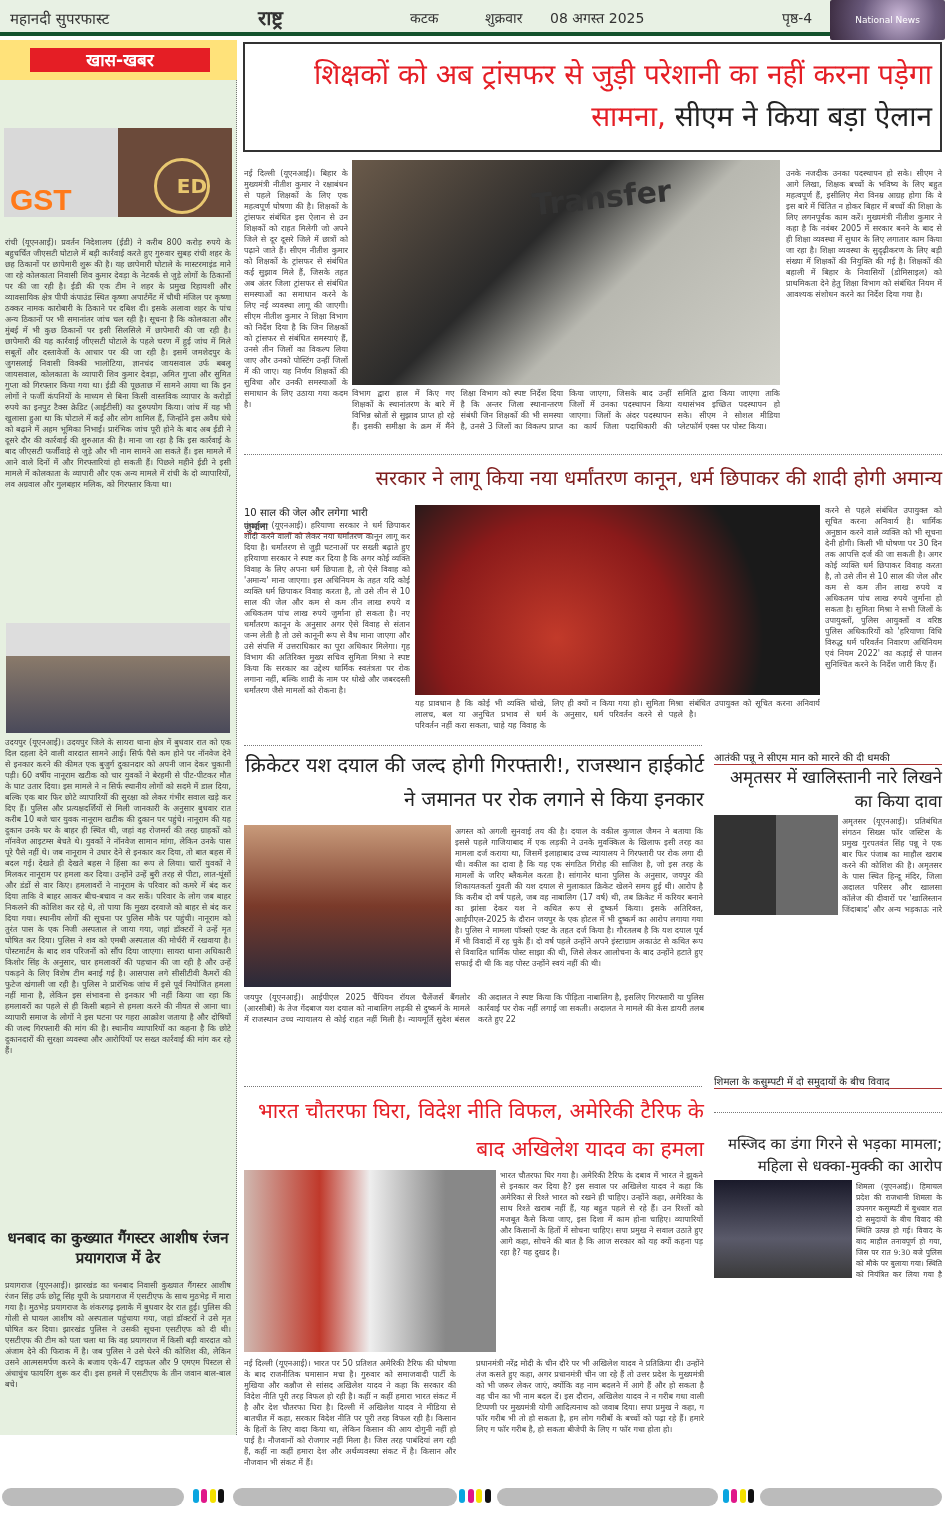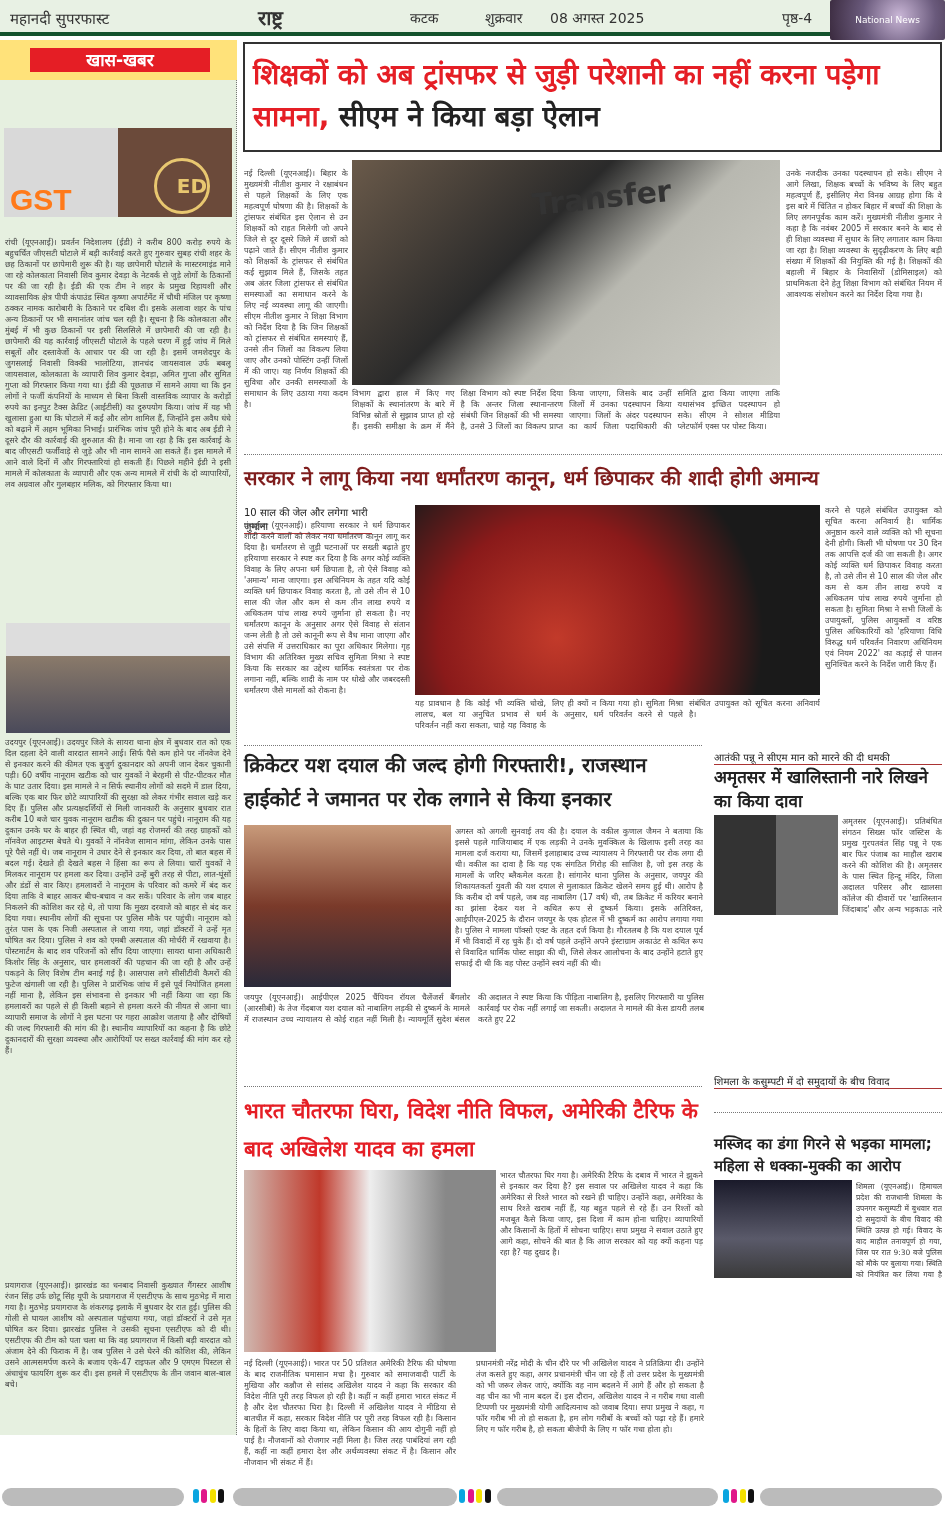--- a/index.html
+++ b/index.html
@@ -13,21 +13,21 @@
 .hdr .pg{position:absolute;left:782px;top:8px}
 .logo{position:absolute;left:830px;top:0;width:115px;height:40px;background:radial-gradient(circle at 60% 40%,#c9b6d6,#6a5a7c 50%,#3a2a3e);color:#fff;font-size:9px;display:flex;align-items:center;justify-content:center;text-align:center;line-height:10px;border-radius:2px}
 .col{position:absolute;font-size:8px;line-height:11px;color:#444;text-align:justify;overflow:hidden}
 .left{left:0;top:40px;width:237px;height:1395px;background:#e6f0e0;border-right:1px dotted #777}
 .kk{position:absolute;left:30px;top:8px;width:180px;height:24px;background:#e51e25;color:#fff;font-weight:bold;font-size:17px;text-align:center;line-height:24px}
 .kkbar{position:absolute;left:0;top:0;width:237px;height:40px;background:#ffe27a}
 .lh{position:absolute;left:4px;width:228px;font-weight:bold;color:#222;text-align:center;font-size:14px;line-height:20px}
 .photo{position:absolute;background:#888;overflow:hidden}
 .ltxt{position:absolute;left:5px;width:226px;font-size:8px;line-height:11px;color:#444;text-align:justify;overflow:hidden}
 .mainbox{position:absolute;left:243px;top:42px;width:699px;height:110px;border:2px solid #333}
-.h1{position:absolute;left:0;width:100%;text-align:left;color:#e51e25;font-weight:bold}
+.h1{position:absolute;left:0;width:100%;text-align:right;color:#e51e25;font-weight:normal}
 .dark{color:#222}
 .blue{color:#7f1d1d}
 .dots{position:absolute;height:0;border-top:1px dotted #777}
 .bar{position:absolute;top:1488px;height:18px;background:#bbb;border-radius:9px}
 .cmyk{position:absolute;top:1489px;width:6px;height:14px;border-radius:3px}
 .sub{position:absolute;font-size:10px;color:#222;border-bottom:1px solid #a33;}
 </style>
 </head>
 <body>
 
@@ -44,20 +44,21 @@
 <div class="left" style="position:absolute">
   <div class="kkbar"></div>
   <div class="kk">खास-खबर</div>
   <div class="photo" style="left:4px;top:88px;width:228px;height:89px;background:linear-gradient(90deg,#d9d9d9 0 50%,#6b4a3a 50%)">
     <span style="position:absolute;left:6px;top:55px;font-size:30px;font-weight:bold;color:#ff7a1a;font-family:'Liberation Sans',sans-serif">GST</span>
     <span style="position:absolute;left:150px;top:30px;width:56px;height:56px;border-radius:50%;border:3px solid #e8c770;color:#e8c770;text-align:right;line-height:50px;font-size:20px;font-weight:bold">ED</span>
   </div>
   <div class="ltxt" style="top:197px;height:312px">रांची (यूएनआई)। प्रवर्तन निदेशालय (ईडी) ने करीब 800 करोड़ रुपये के बहुचर्चित जीएसटी घोटाले में बड़ी कार्रवाई करते हुए गुरुवार सुबह रांची शहर के छह ठिकानों पर छापेमारी शुरू की है। यह छापेमारी घोटाले के मास्टरमाइंड माने जा रहे कोलकाता निवासी शिव कुमार देवड़ा के नेटवर्क से जुड़े लोगों के ठिकानों पर की जा रही है। ईडी की एक टीम ने शहर के प्रमुख रिहायशी और व्यावसायिक क्षेत्र पीपी कंपाउंड स्थित कृष्णा अपार्टमेंट में चौथी मंजिल पर कृष्णा ठक्कर नामक कारोबारी के ठिकाने पर दबिश दी। इसके अलावा शहर के पांच अन्य ठिकानों पर भी समानांतर जांच चल रही है। सूचना है कि कोलकाता और मुंबई में भी कुछ ठिकानों पर इसी सिलसिले में छापेमारी की जा रही है। छापेमारी की यह कार्रवाई जीएसटी घोटाले के पहले चरण में हुई जांच में मिले सबूतों और दस्तावेजों के आधार पर की जा रही है। इसमें जमशेदपुर के जुगसलाई निवासी विक्की भालोटिया, ज्ञानचंद जायसवाल उर्फ बबलू जायसवाल, कोलकाता के व्यापारी शिव कुमार देवड़ा, अमित गुप्ता और सुमित गुप्ता को गिरफ्तार किया गया था। ईडी की पूछताछ में सामने आया था कि इन लोगों ने फर्जी कंपनियों के माध्यम से बिना किसी वास्तविक व्यापार के करोड़ों रुपये का इनपुट टैक्स क्रेडिट (आईटीसी) का दुरुपयोग किया। जांच में यह भी खुलासा हुआ था कि घोटाले में कई और लोग शामिल हैं, जिन्होंने इस अवैध धंधे को बढ़ाने में अहम भूमिका निभाई। प्रारंभिक जांच पूरी होने के बाद अब ईडी ने दूसरे दौर की कार्रवाई की शुरुआत की है। माना जा रहा है कि इस कार्रवाई के बाद जीएसटी फर्जीवाड़े से जुड़े और भी नाम सामने आ सकते हैं। इस मामले में आने वाले दिनों में और गिरफ्तारियां हो सकती हैं। पिछले महीने ईडी ने इसी मामले में कोलकाता के व्यापारी और एक अन्य मामले में रांची के दो व्यापारियों, लव अग्रवाल और गुलबहार मलिक, को गिरफ्तार किया था।</div>
   <div class="photo" style="left:6px;top:583px;width:224px;height:110px;background:linear-gradient(180deg,#ddd 0 30%,#8a7a6a 30%,#4a4a5a)"></div>
   <div class="ltxt" style="top:697px;height:488px">उदयपुर (यूएनआई)। उदयपुर जिले के सायरा थाना क्षेत्र में बुधवार रात को एक दिल दहला देने वाली वारदात सामने आई। सिर्फ पैसे कम होने पर नॉनवेज देने से इनकार करने की कीमत एक बुजुर्ग दुकानदार को अपनी जान देकर चुकानी पड़ी। 60 वर्षीय नानूराम खटीक को चार युवकों ने बेरहमी से पीट-पीटकर मौत के घाट उतार दिया। इस मामले ने न सिर्फ स्थानीय लोगों को सदमे में डाल दिया, बल्कि एक बार फिर छोटे व्यापारियों की सुरक्षा को लेकर गंभीर सवाल खड़े कर दिए हैं। पुलिस और प्रत्यक्षदर्शियों से मिली जानकारी के अनुसार बुधवार रात करीब 10 बजे चार युवक नानूराम खटीक की दुकान पर पहुंचे। नानूराम की यह दुकान उनके घर के बाहर ही स्थित थी, जहां वह रोजमर्रा की तरह ग्राहकों को नॉनवेज आइटम्स बेचते थे। युवकों ने नॉनवेज सामान मांगा, लेकिन उनके पास पूरे पैसे नहीं थे। जब नानूराम ने उधार देने से इनकार कर दिया, तो बात बहस में बदल गई। देखते ही देखते बहस ने हिंसा का रूप ले लिया। चारों युवकों ने मिलकर नानूराम पर हमला कर दिया। उन्होंने उन्हें बुरी तरह से पीटा, लात-घूंसों और डंडों से वार किए। हमलावरों ने नानूराम के परिवार को कमरे में बंद कर दिया ताकि वे बाहर आकर बीच-बचाव न कर सकें। परिवार के लोग जब बाहर निकलने की कोशिश कर रहे थे, तो पाया कि मुख्य दरवाजे को बाहर से बंद कर दिया गया। स्थानीय लोगों की सूचना पर पुलिस मौके पर पहुंची। नानूराम को तुरंत पास के एक निजी अस्पताल ले जाया गया, जहां डॉक्टरों ने उन्हें मृत घोषित कर दिया। पुलिस ने शव को एमबी अस्पताल की मोर्चरी में रखवाया है। पोस्टमार्टम के बाद शव परिजनों को सौंप दिया जाएगा। सायरा थाना अधिकारी किशोर सिंह के अनुसार, चार हमलावरों की पहचान की जा रही है और उन्हें पकड़ने के लिए विशेष टीम बनाई गई है। आसपास लगे सीसीटीवी कैमरों की फुटेज खंगाली जा रही है। पुलिस ने प्रारंभिक जांच में इसे पूर्व नियोजित हमला नहीं माना है, लेकिन इस संभावना से इनकार भी नहीं किया जा रहा कि हमलावरों का पहले से ही किसी बहाने से हमला करने की नीयत से आना था। व्यापारी समाज के लोगों ने इस घटना पर गहरा आक्रोश जताया है और दोषियों की जल्द गिरफ्तारी की मांग की है। स्थानीय व्यापारियों का कहना है कि छोटे दुकानदारों की सुरक्षा व्यवस्था और आरोपियों पर सख्त कार्रवाई की मांग कर रहे हैं।</div>
+  <div class="lh" style="top:1188px;font-size:15px">धनबाद का कुख्यात गैंगस्टर आशीष रंजन प्रयागराज में ढेर</div>
   <div class="ltxt" style="top:1240px;height:150px">प्रयागराज (यूएनआई)। झारखंड का धनबाद निवासी कुख्यात गैंगस्टर आशीष रंजन सिंह उर्फ छोटू सिंह यूपी के प्रयागराज में एसटीएफ के साथ मुठभेड़ में मारा गया है। मुठभेड़ प्रयागराज के शंकरगढ़ इलाके में बुधवार देर रात हुई। पुलिस की गोली से घायल आशीष को अस्पताल पहुंचाया गया, जहां डॉक्टरों ने उसे मृत घोषित कर दिया। झारखंड पुलिस ने उसकी सूचना एसटीएफ को दी थी। एसटीएफ की टीम को पता चला था कि वह प्रयागराज में किसी बड़ी वारदात को अंजाम देने की फिराक में है। जब पुलिस ने उसे घेरने की कोशिश की, लेकिन उसने आत्मसमर्पण करने के बजाय एके-47 राइफल और 9 एमएम पिस्टल से अंधाधुंध फायरिंग शुरू कर दी। इस हमले में एसटीएफ के तीन जवान बाल-बाल बचे।</div>
 </div>
 
 <div class="mainbox">
   <div class="h1" style="top:10px;font-size:28px;line-height:42px;padding:0 8px">
     <span>शिक्षकों को अब ट्रांसफर से जुड़ी परेशानी का नहीं करना पड़ेगा सामना,</span>
     <span class="dark">सीएम ने किया बड़ा ऐलान</span>
   </div>
 </div>
 <div class="col" style="left:244px;top:168px;width:104px;height:280px">नई दिल्ली (यूएनआई)। बिहार के मुख्यमंत्री नीतीश कुमार ने रक्षाबंधन से पहले शिक्षकों के लिए एक महत्वपूर्ण घोषणा की है। शिक्षकों के ट्रांसफर संबंधित इस ऐलान से उन शिक्षकों को राहत मिलेगी जो अपने जिले से दूर दूसरे जिले में छात्रों को पढ़ाने जाते हैं। सीएम नीतीश कुमार को शिक्षकों के ट्रांसफर से संबंधित कई सुझाव मिले हैं, जिसके तहत अब अंतर जिला ट्रांसफर से संबंधित समस्याओं का समाधान करने के लिए नई व्यवस्था लागू की जाएगी। सीएम नीतीश कुमार ने शिक्षा विभाग को निर्देश दिया है कि जिन शिक्षकों को ट्रांसफर से संबंधित समस्याएं हैं, उनसे तीन जिलों का विकल्प लिया जाए और उनको पोस्टिंग उन्हीं जिलों में की जाए। यह निर्णय शिक्षकों की सुविधा और उनकी समस्याओं के समाधान के लिए उठाया गया कदम है।</div>

